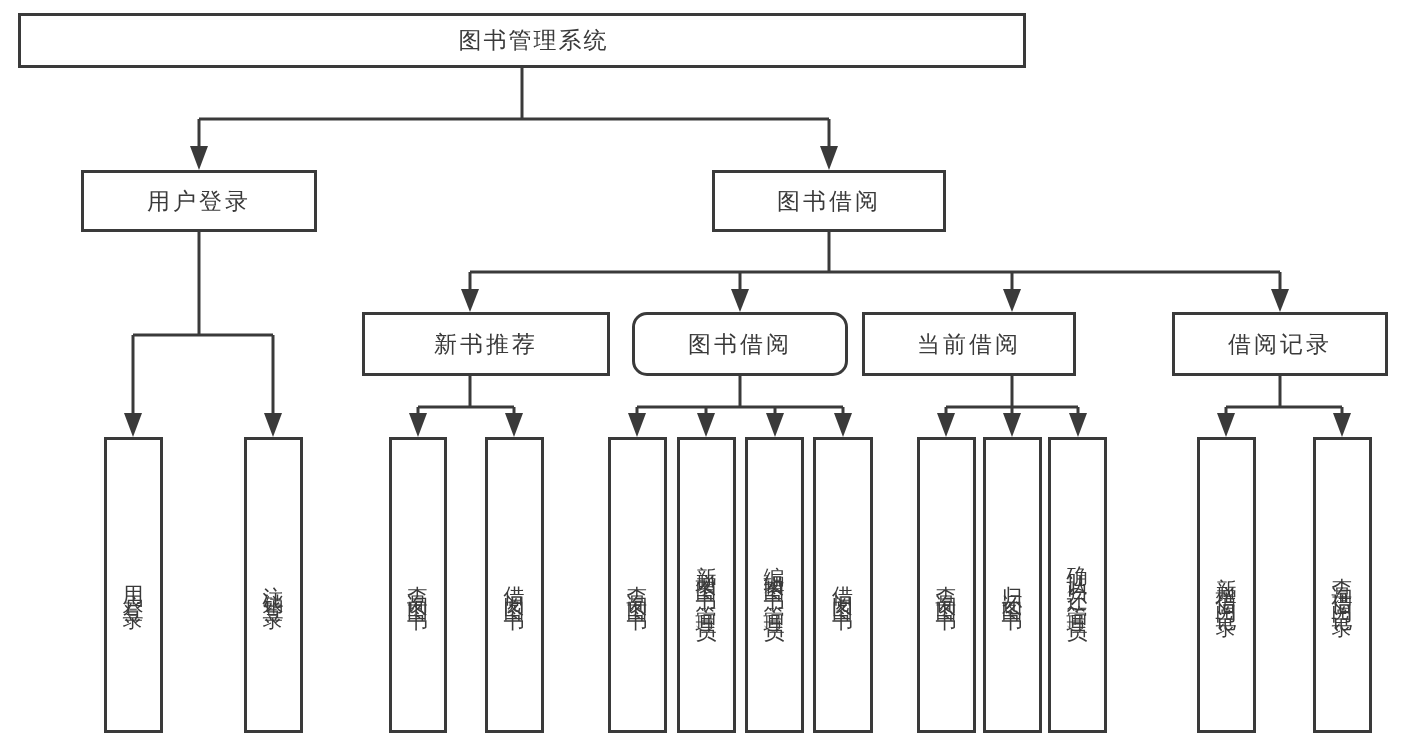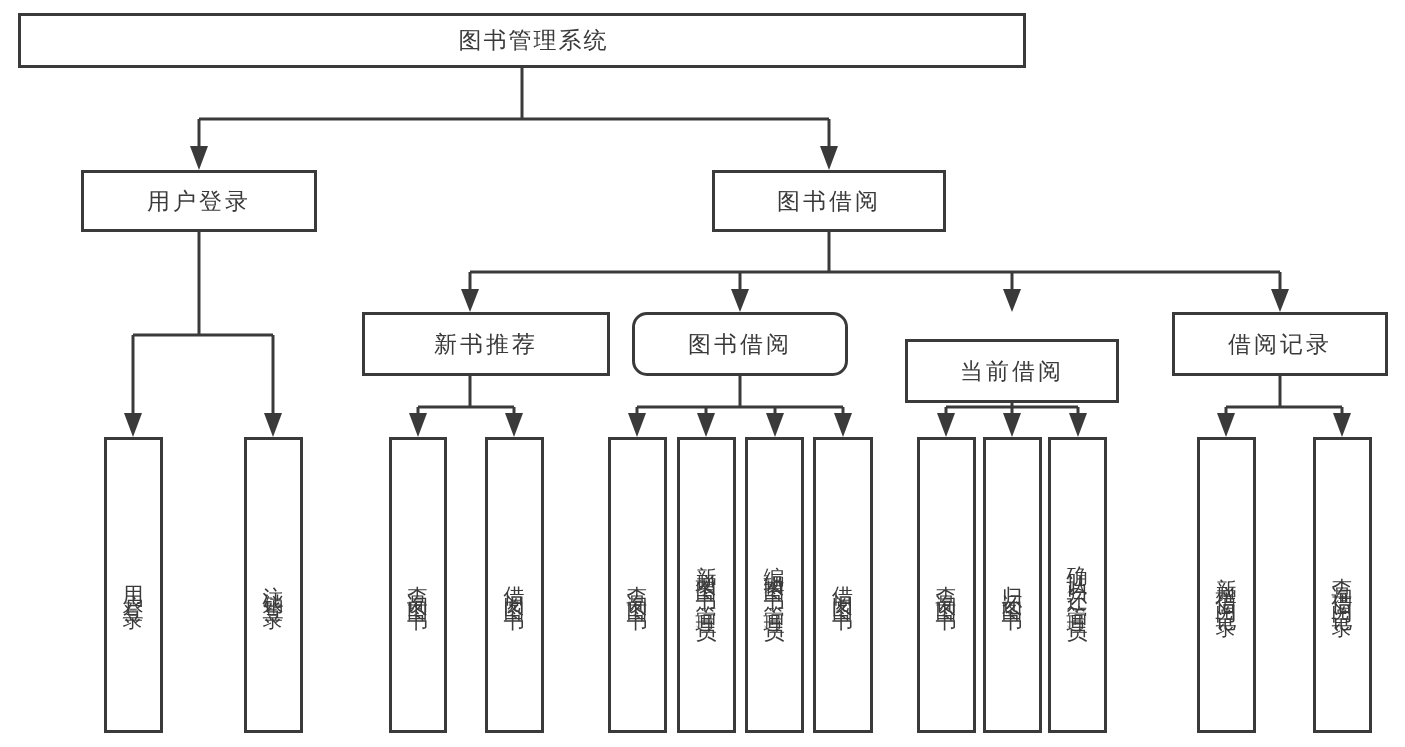--- a/index.html
+++ b/index.html
@@ -129,21 +129,21 @@
   <div class="node h" style="left:712px; top:170px; width:234px; height:62px;">
     <span>图书借阅</span>
   </div>
 
   <div class="node h" style="left:362px; top:312px; width:248px; height:64px;">
     <span>新书推荐</span>
   </div>
   <div class="node h" style="left:632px; top:312px; width:216px; height:64px;border-radius:15px;">
     <span>图书借阅</span>
   </div>
-  <div class="node h" style="left:905px; top:312px; width:214px; height:64px;margin-top:27px;">
+  <div class="node h" style="left:862px; top:312px; width:214px; height:64px;">
     <span>当前借阅</span>
   </div>
   <div class="node h" style="left:1172px; top:312px; width:216px; height:64px;">
     <span>借阅记录</span>
   </div>
 
   <div class="node v" style="left:104px; top:437px; width:59px; height:296px;">
     <span class="vtext">用户登录</span>
   </div>
   <div class="node v" style="left:244px; top:437px; width:59px; height:296px;">

